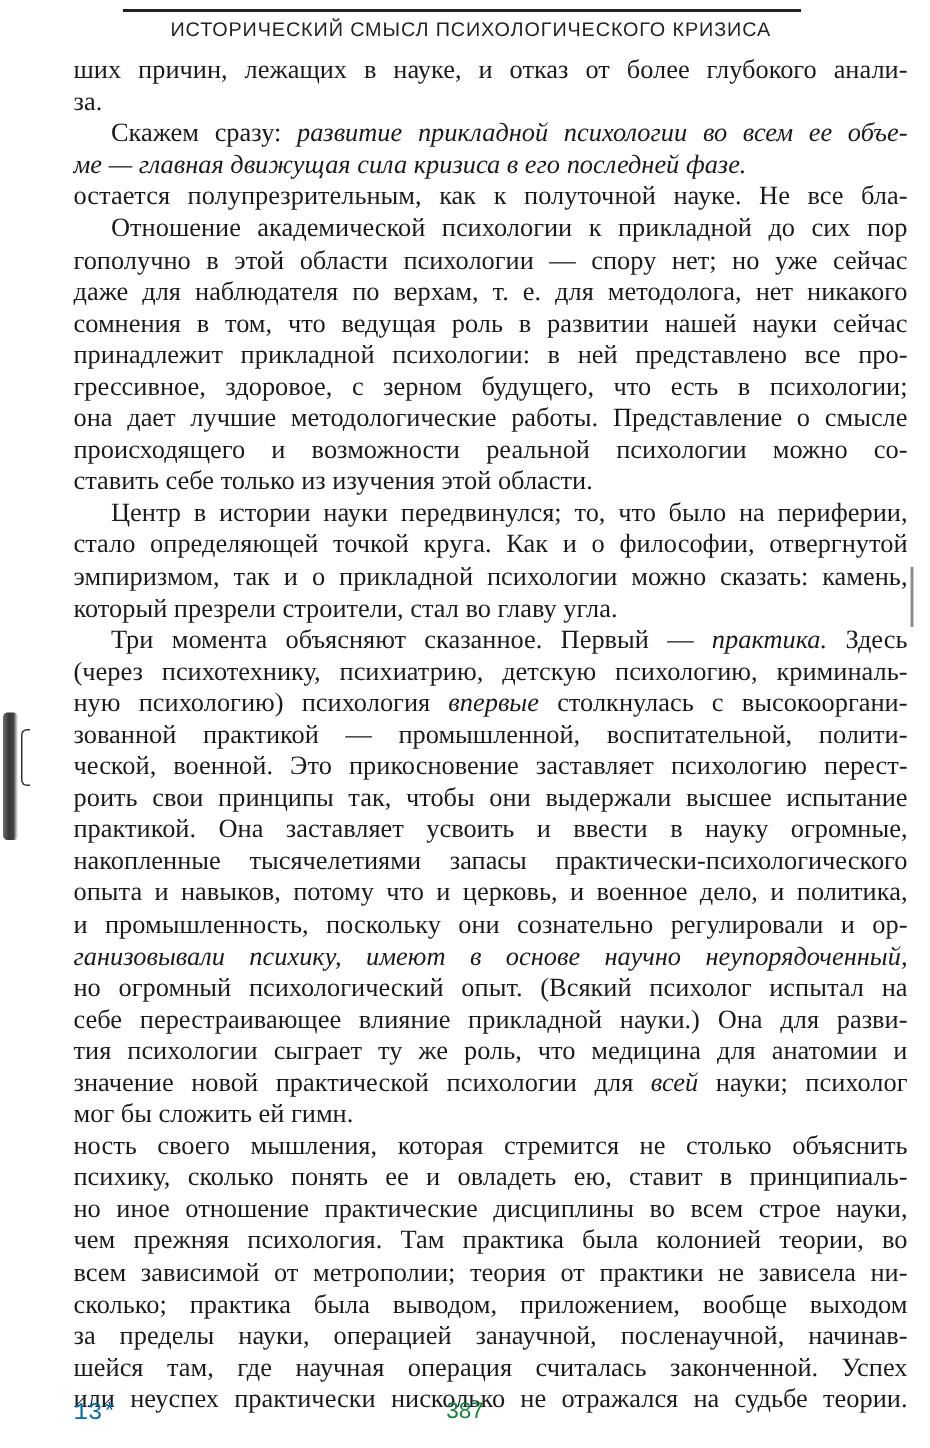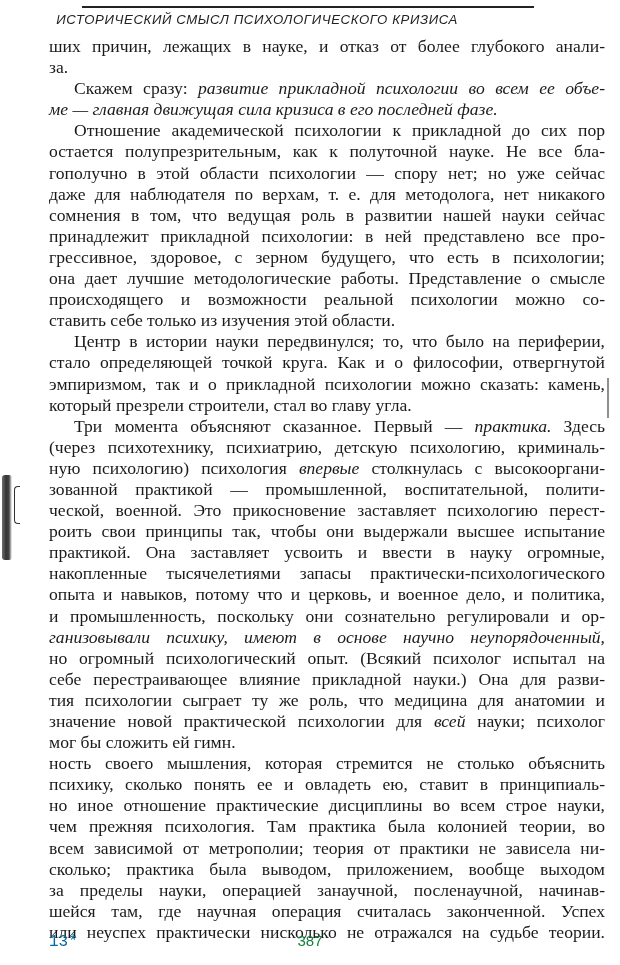--- a/index.html
+++ b/index.html
@@ -28,27 +28,26 @@
       top: 6px;
       width: 452px;
       height: 0;
       border-top: 2px solid #222;
     }
     .running-head {
       position: absolute;
       left: 0;
       width: 514px;
       top: 12px;
-      text-align: center;
+      text-align: right;
       font-size: 13.2px;
       letter-spacing: 0.6px;
       text-transform: uppercase;
       font-family: "Liberation Sans", "DejaVu Sans", sans-serif;
       color: #222;
-      font-style: italic;
     }
     .body-text {
       position: absolute;
       left: 49px;
       top: 36px;
       width: 556px;
       font-size: 17.6px;
       line-height: 21.1px;
       text-align: justify;
     }
@@ -121,22 +120,22 @@
 
 <div class="page">
   <div class="header-rule"></div>
   <div class="running-head">ИСТОРИЧЕСКИЙ СМЫСЛ ПСИХОЛОГИЧЕСКОГО КРИЗИСА</div>
 
   <div class="body-text" id="body-text">
       <span class="line"><span>ших причин, лежащих в науке, и отказ от более глубокого анали-</span></span>
       <span class="line last"><span>за.</span></span>
       <span class="line indent"><span>Скажем сразу: </span><span class="it">развитие прикладной психологии во всем ее объе-</span></span>
       <span class="line last"><span class="it">ме — главная движущая сила кризиса в его последней фазе.</span></span>
+      <span class="line"><span>остается полупрезрительным, как к полуточной науке. Не все бла-</span></span>
       <span class="line indent"><span>Отношение академической психологии к прикладной до сих пор</span></span>
-      <span class="line"><span>остается полупрезрительным, как к полуточной науке. Не все бла-</span></span>
       <span class="line"><span>гополучно в этой области психологии — спору нет; но уже сейчас</span></span>
       <span class="line"><span>даже для наблюдателя по верхам, т. е. для методолога, нет никакого</span></span>
       <span class="line"><span>сомнения в том, что ведущая роль в развитии нашей науки сейчас</span></span>
       <span class="line"><span>принадлежит прикладной психологии: в ней представлено все про-</span></span>
       <span class="line"><span>грессивное, здоровое, с зерном будущего, что есть в психологии;</span></span>
       <span class="line"><span>она дает лучшие методологические работы. Представление о смысле</span></span>
       <span class="line"><span>происходящего и возможности реальной психологии можно со-</span></span>
       <span class="line last"><span>ставить себе только из изучения этой области.</span></span>
       <span class="line indent"><span>Центр в истории науки передвинулся; то, что было на периферии,</span></span>
       <span class="line"><span>стало определяющей точкой круга. Как и о философии, отвергнутой</span></span>

